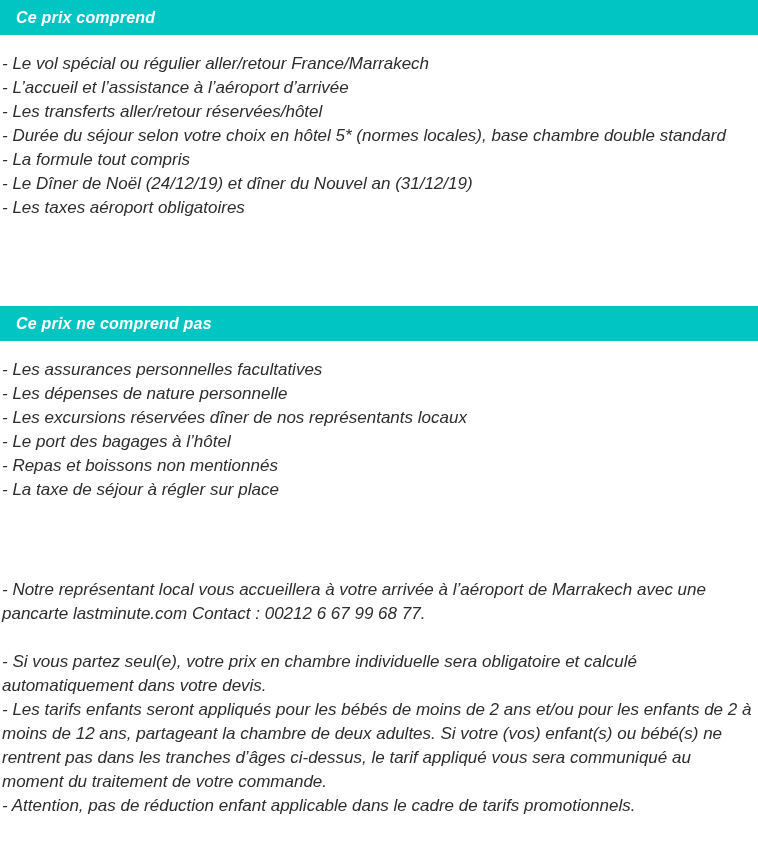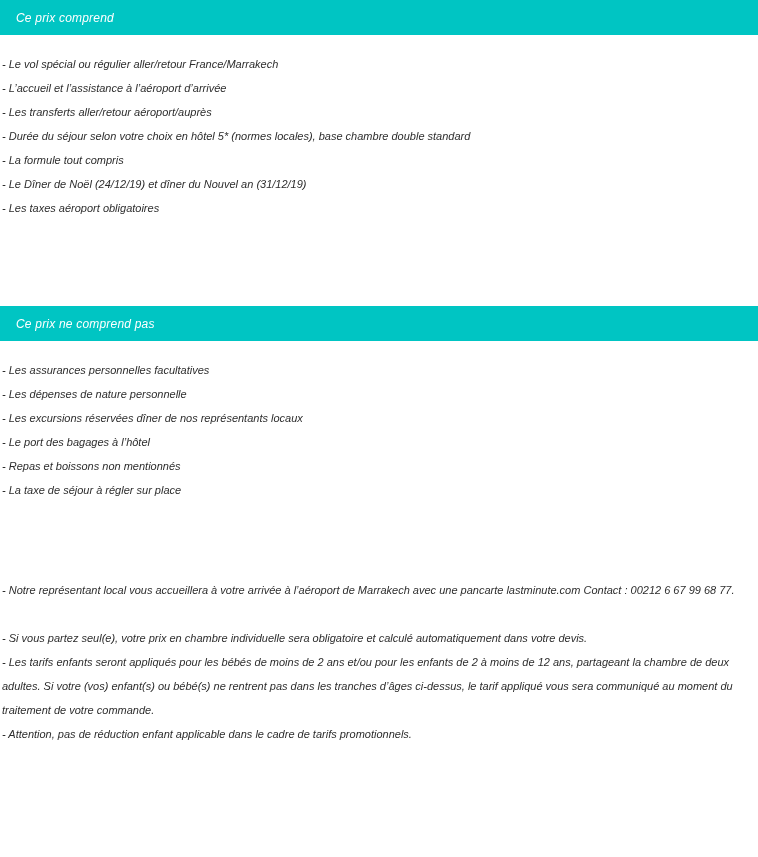--- a/index.html
+++ b/index.html
@@ -22,28 +22,28 @@
   .section-header {
     background: #00c5c3;
     color: #ffffff;
     height: 35px;
     display: flex;
     align-items: center;
     padding-left: 16px;
     box-sizing: border-box;
   }
   .section-header .section-title {
-    font-size: 12px;
-    font-weight: normal;
+    font-size: 16px;
+    font-weight: bold;
     font-style: italic;
     letter-spacing: 0.2px;
   }
   .section-body {
     padding: 17px 2px 0 2px;
-    font-size: 11px;
+    font-size: 17px;
     line-height: 24px;
   }
   .list-item {
     white-space: nowrap;
   }
   .sec-includes .section-body { padding-bottom: 86px; }
   .sec-excludes .section-body { padding-bottom: 60px; }
   .sec-notes .section-body {
     padding-top: 16px;
     padding-bottom: 12px;
@@ -64,21 +64,21 @@
 
 <div class="page">
 
   <section class="sec-includes">
     <div class="section-header">
       <span class="section-title">Ce prix comprend</span>
     </div>
     <div class="section-body">
       <div class="list-item">- Le vol spécial ou régulier aller/retour France/Marrakech</div>
       <div class="list-item">- L’accueil et l’assistance à l’aéroport d’arrivée</div>
-      <div class="list-item">- Les transferts aller/retour aéroport/auprès</div>
+      <div class="list-item">- Les transferts aller/retour réservées/hôtel</div>
       <div class="list-item">- Durée du séjour selon votre choix en hôtel 5* (normes locales), base chambre double standard</div>
       <div class="list-item">- La formule tout compris</div>
       <div class="list-item">- Le Dîner de Noël (24/12/19) et dîner du Nouvel an (31/12/19)</div>
       <div class="list-item">- Les taxes aéroport obligatoires</div>
     </div>
   </section>
 
   <section class="sec-excludes">
     <div class="section-header">
       <span class="section-title">Ce prix ne comprend pas</span>

